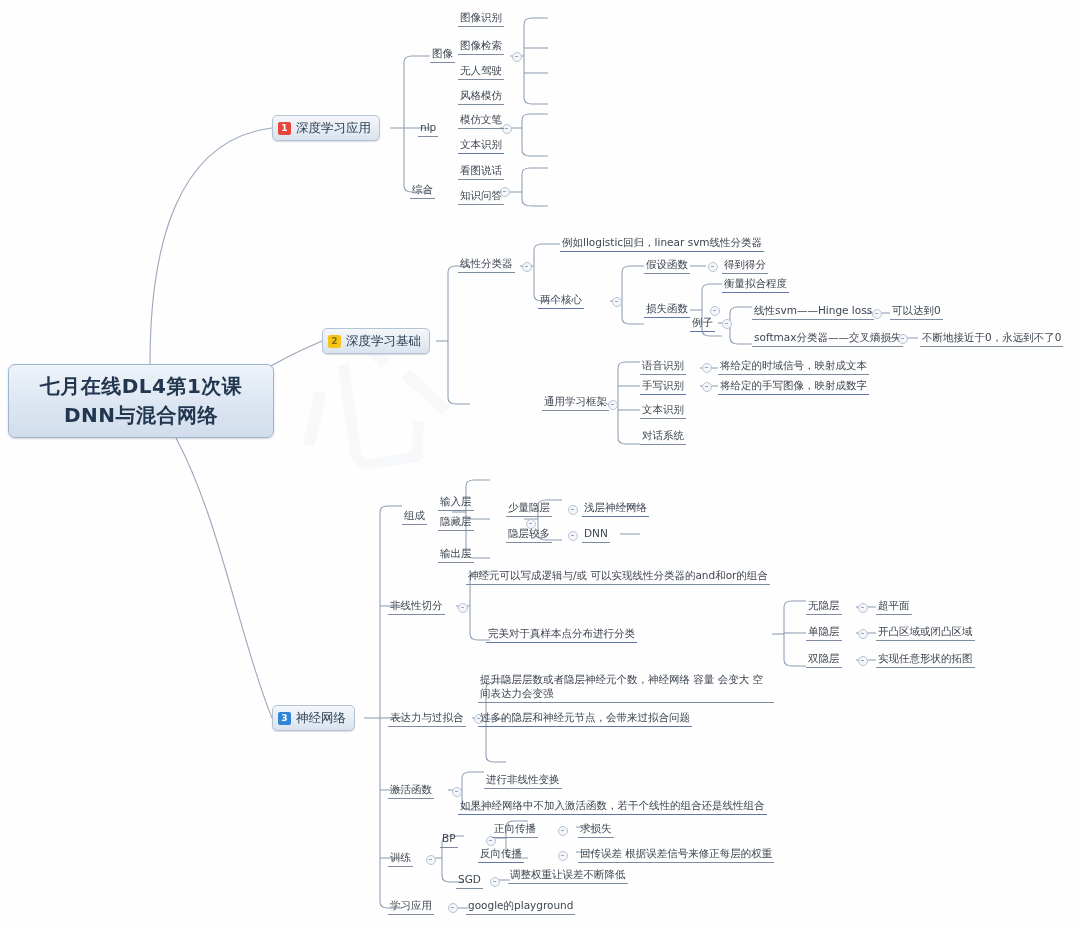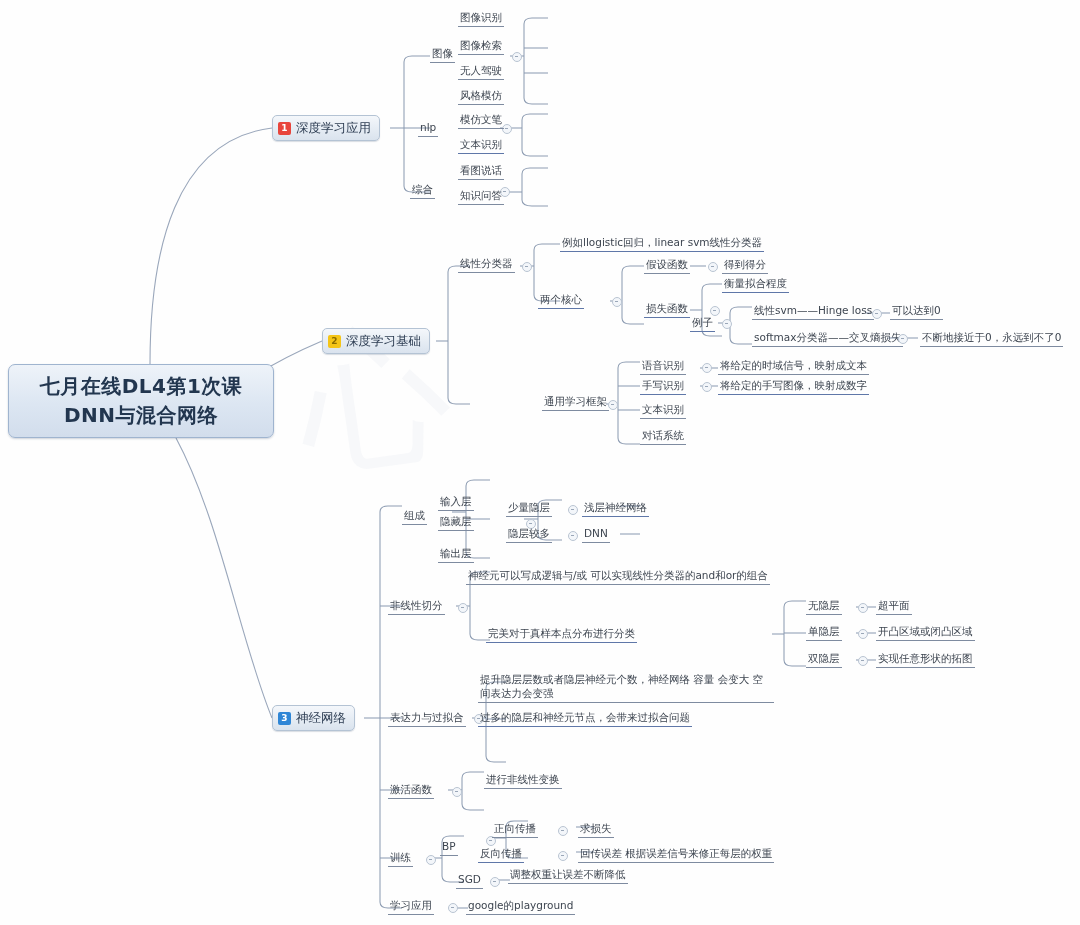--- a/index.html
+++ b/index.html
@@ -357,24 +357,25 @@
   <div class="topic u" style="left:876px; top:651px;">实现任意形状的拓图</div>
 
   <div class="topic u" style="left:388px; top:710px;">表达力与过拟合</div>
   <div class="handle" style="left:474px; top:714px;"></div>
   <div class="topic u wrap" style="left:478px; top:672px; width:292px;">提升隐层层数或者隐层神经元个数，神经网络 容量 会变大  空间表达力会变强</div>
   <div class="topic u-blue" style="left:478px; top:710px;">过多的隐层和神经元节点，会带来过拟合问题</div>
 
   <div class="topic u" style="left:388px; top:782px;">激活函数</div>
   <div class="handle" style="left:452px; top:787px;"></div>
   <div class="topic u" style="left:484px; top:772px;">进行非线性变换</div>
+  <div class="topic u-blue" style="left:458px; top:798px;">如果神经网络中不加入激活函数，若干个线性的组合还是线性组合</div>
 
   <div class="topic u" style="left:388px; top:850px;">训练</div>
   <div class="handle" style="left:426px; top:855px;"></div>
-  <div class="topic u" style="left:440px; top:831px;margin-top:8px;">BP</div>
+  <div class="topic u" style="left:440px; top:831px;">BP</div>
   <div class="handle" style="left:486px; top:836px;"></div>
   <div class="topic u" style="left:492px; top:821px;">正向传播</div>
   <div class="handle" style="left:558px; top:826px;"></div>
   <div class="topic u" style="left:578px; top:821px;">求损失</div>
   <div class="topic u-blue" style="left:478px; top:846px;">反向传播</div>
   <div class="handle" style="left:558px; top:851px;"></div>
   <div class="topic u" style="left:578px; top:846px;">回传误差  根据误差信号来修正每层的权重</div>
   <div class="topic u" style="left:456px; top:872px;text-align:right;">SGD</div>
   <div class="handle" style="left:490px; top:877px;"></div>
   <div class="topic u" style="left:508px; top:867px;">调整权重让误差不断降低</div>

